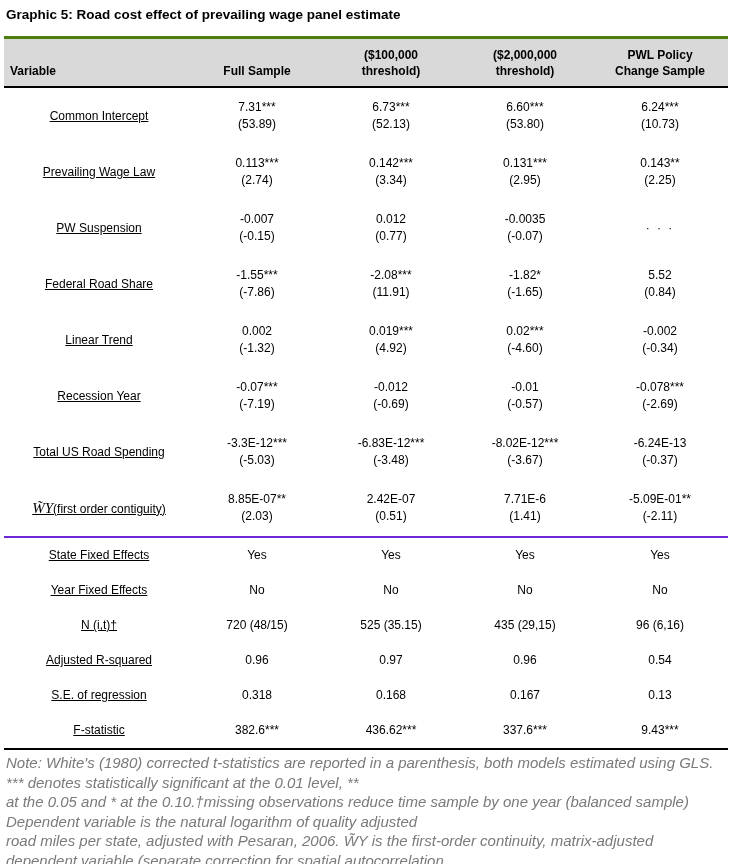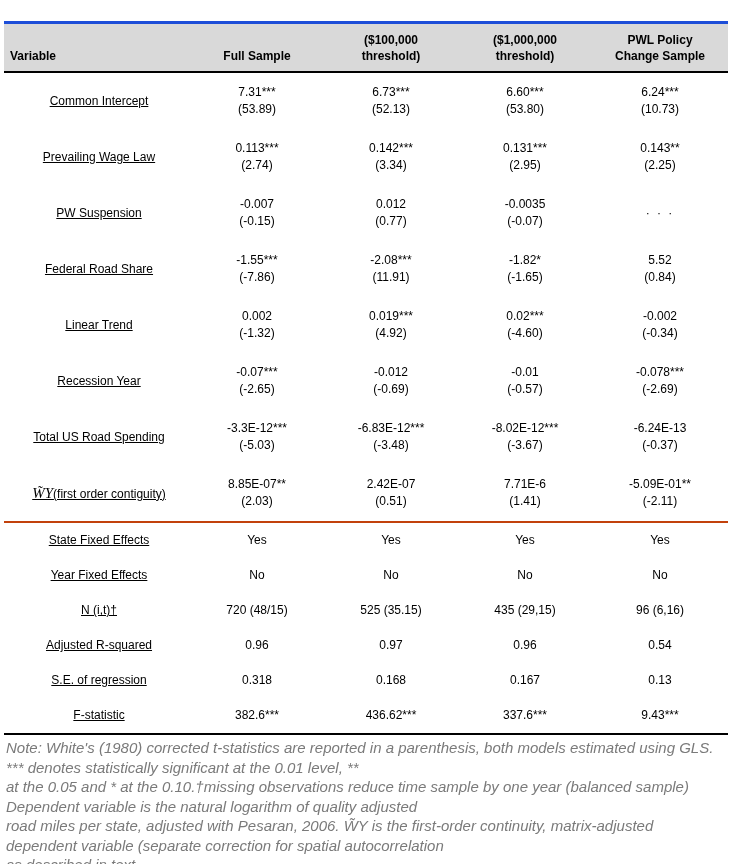--- a/index.html
+++ b/index.html
@@ -1,52 +1,53 @@
 <!DOCTYPE html>
 <html><head>
 <meta charset="utf-8">
 <style>
   html,body{margin:0;padding:0;background:#ffffff;}
   body{width:732px;height:864px;font-family:"Liberation Sans","DejaVu Sans",sans-serif;color:#000;overflow:hidden;}
   .page{padding:7px 4px 0 4px;}
   .title{font-size:13.5px;font-weight:bold;margin:0 0 0 2px;}
   table{border-collapse:collapse;table-layout:fixed;width:724px;margin:14px 0 0 0;border-bottom:2px solid #000;}
-  thead th{background:#d9d9d9;border-top:3px solid #1d4ed8;border-bottom:2px solid #000;
+  thead th{background:#d9d9d9;border-top:3px solid #4d7c0f;border-bottom:2px solid #000;
            font-size:12px;font-weight:bold;text-align:center;vertical-align:bottom;
            padding:8px 2px 7px;white-space:pre-line;line-height:1.35;}
   thead th.var{text-align:left;padding-left:6px;}
   td{font-size:12px;text-align:center;vertical-align:middle;line-height:1.45;padding:0 2px;}
   td.var{text-align:center;padding-left:6px;text-decoration:underline;}
   tbody.est td{height:56px;}
-  tbody.sum{border-top:2px solid #c2410c;}
+  tbody.sum{border-top:2px solid #6d28d9;}
   tbody.sum td{height:35px;}
   .math{font-family:"Liberation Serif","DejaVu Serif",serif;font-style:italic;font-size:15px;}
   .dots{letter-spacing:2px;}
   .note{margin:3px 2px 0 2px;font-size:15px;font-style:italic;color:#7a7a7a;line-height:1.3;}
 </style>
 </head>
 <body>
 
 <div class="page">
+  <div class="title">Graphic 5: Road cost effect of prevailing wage panel estimate</div>
 
   <table>
     <colgroup>
       <col style="width:186px">
       <col style="width:134px">
       <col style="width:134px">
       <col style="width:134px">
       <col style="width:136px">
     </colgroup>
     <thead>
       <tr id="head-row">
           <th class="var">Variable</th>
           <th>Full Sample</th>
           <th>($100,000
 threshold)</th>
-          <th>($1,000,000
+          <th>($2,000,000
 threshold)</th>
           <th>PWL Policy
 Change Sample</th>
         </tr>
     </thead>
     <tbody class="est" id="est-body">
         <tr>
           <td class="var">Common Intercept</td>
           <td>
             <div>7.31***</div>
@@ -137,21 +138,21 @@
           </td>
           <td>
             <div>-0.002</div>
             <div>(-0.34)</div>
           </td>
         </tr>
         <tr>
           <td class="var">Recession Year</td>
           <td>
             <div>-0.07***</div>
-            <div>(-2.65)</div>
+            <div>(-7.19)</div>
           </td>
           <td>
             <div>-0.012</div>
             <div>(-0.69)</div>
           </td>
           <td>
             <div>-0.01</div>
             <div>(-0.57)</div>
           </td>
           <td>

